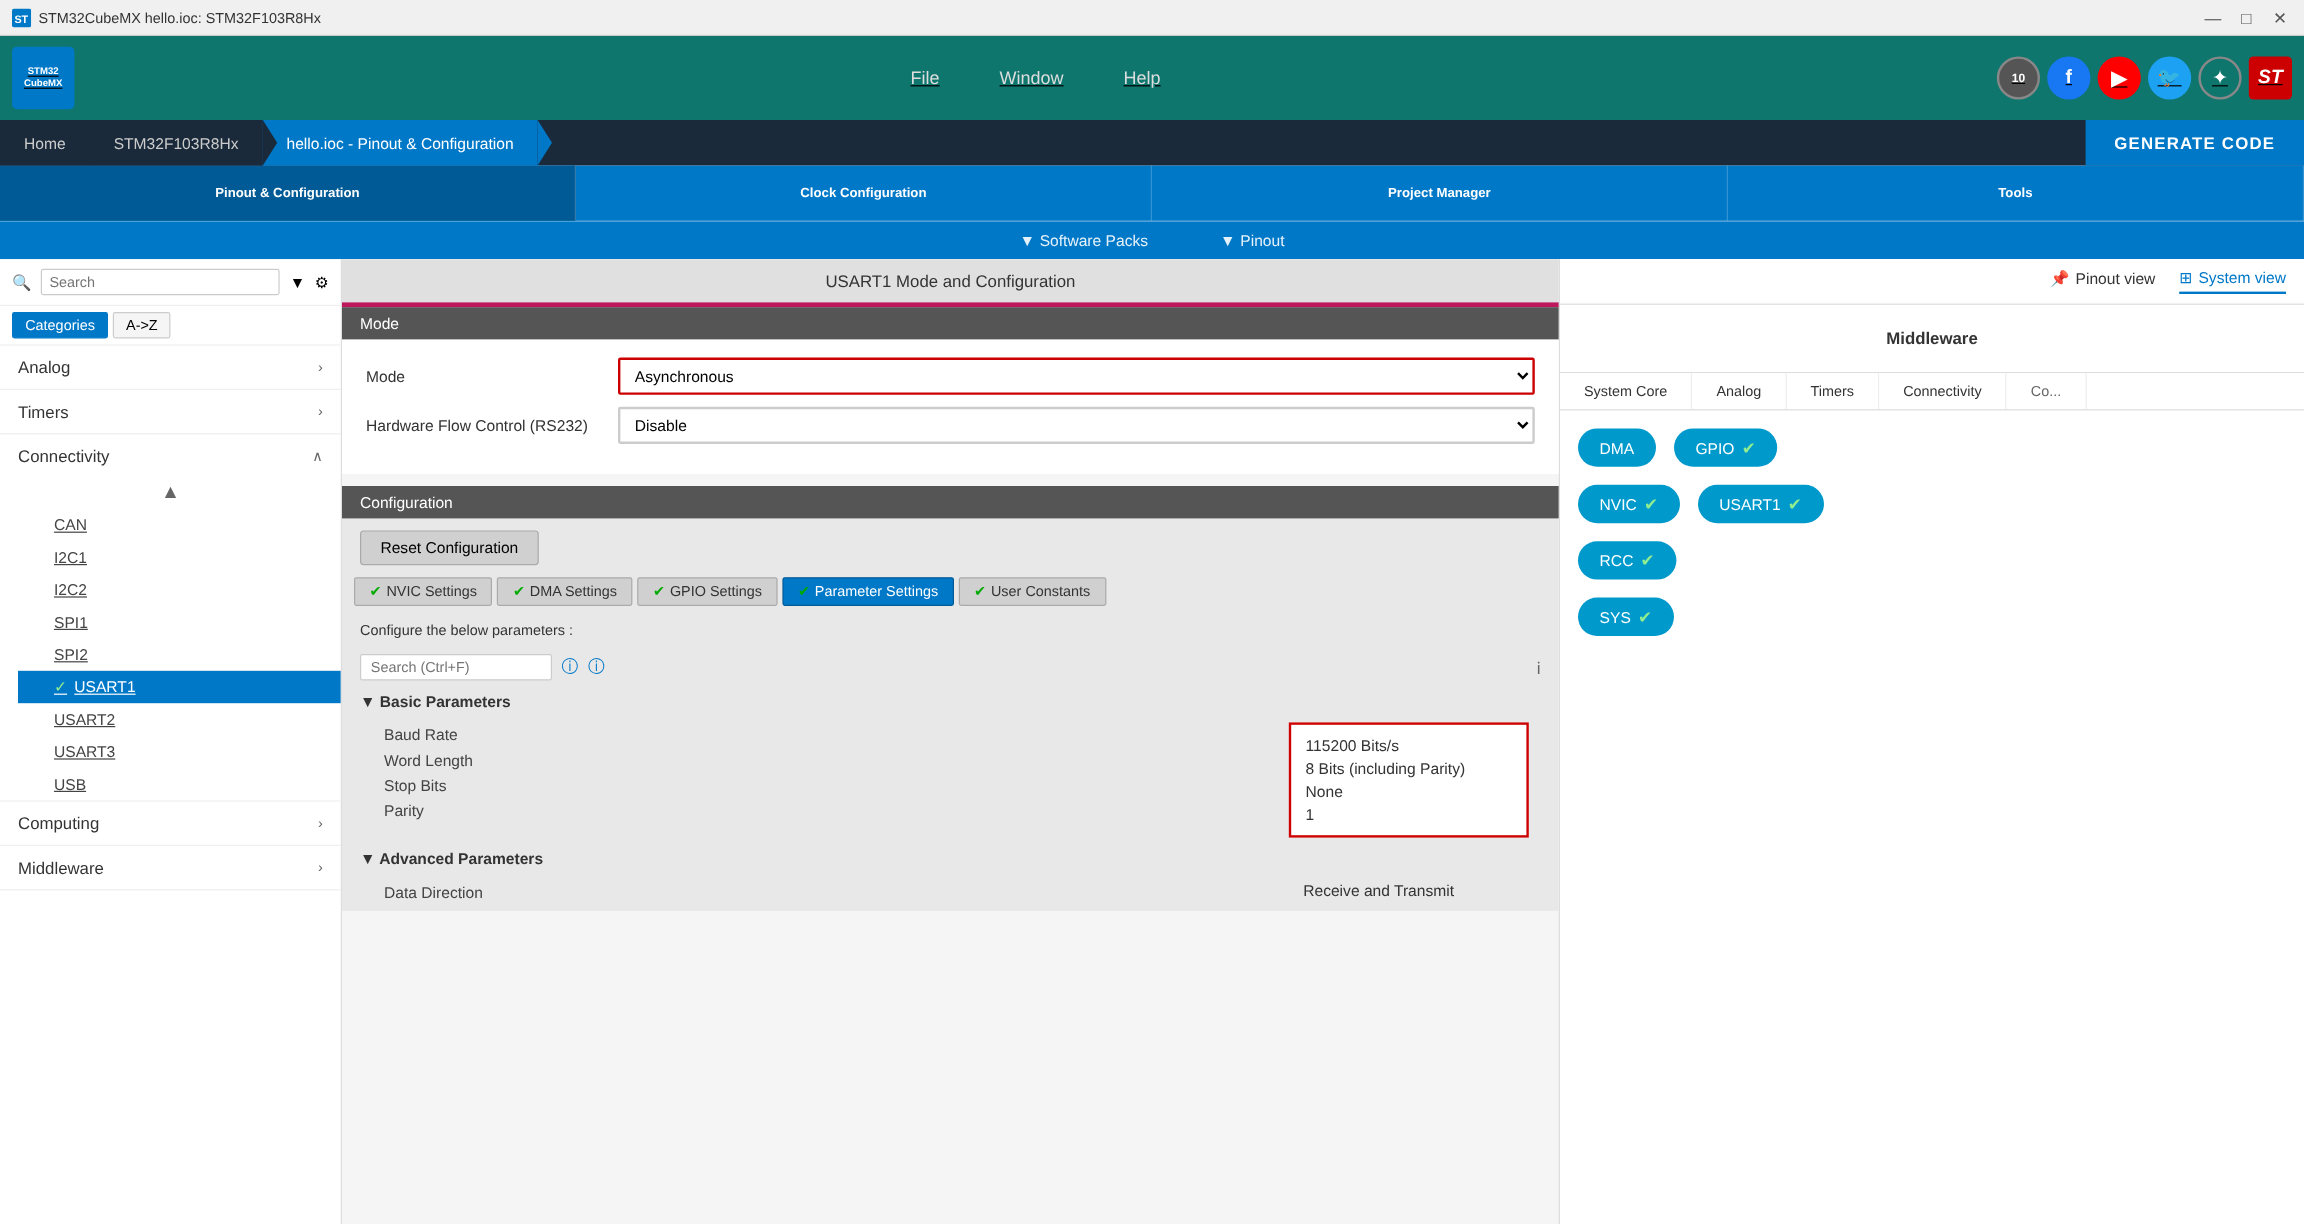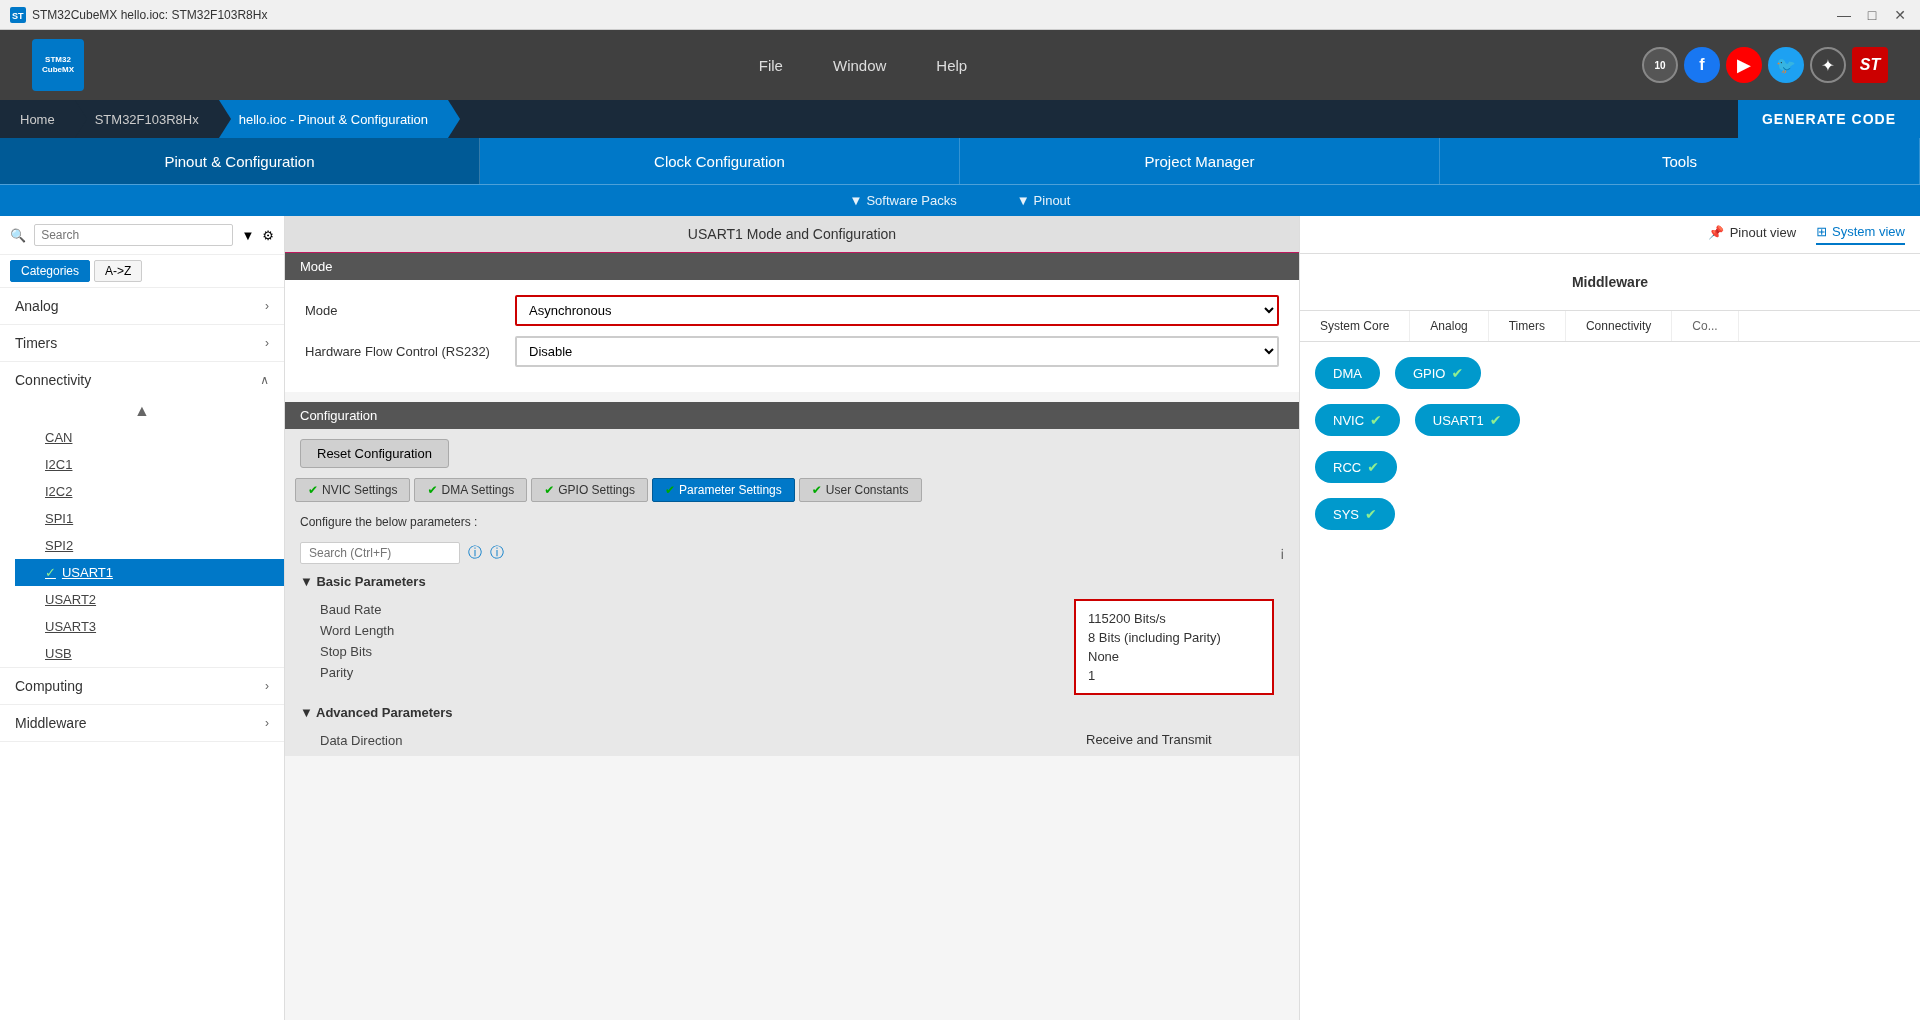--- a/index.html
+++ b/index.html
@@ -22,26 +22,27 @@
       gap: 8px;
     }
     .title-bar-btn {
       width: 20px; height: 20px;
       display: flex; align-items: center; justify-content: center;
       cursor: pointer; font-size: 14px; color: #555;
     }
 
     
     .top-nav {
-      background: #404040;
+      background: #0f766e;
       height: 70px;
       display: flex;
       align-items: center;
-      padding: 0 32px;
+      padding: 0 10px;
       gap: 40px;
+      text-decoration: underline;
     }
     .logo-area {
       display: flex;
       align-items: center;
       gap: 8px;
     }
     .logo-box {
       width: 52px; height: 52px;
       background: #0078c8;
       display: flex; flex-direction: column;
@@ -124,22 +125,22 @@
     
     .main-tabs {
       display: flex;
       background: #0078c8;
       height: 46px;
     }
     .main-tab {
       flex: 1;
       display: flex; align-items: center; justify-content: center;
       color: white;
-      font-size: 15px;
-      font-weight: 400;
+      font-size: 11px;
+      font-weight: 700;
       cursor: pointer;
       border-right: 1px solid rgba(255,255,255,0.2);
     }
     .main-tab.active {
       background: #005a96;
     }
 
     
     .sub-tabs {
       background: #0078c8;
@@ -237,21 +238,21 @@
       background: #f5f5f5;
       overflow-y: auto;
       border-right: 1px solid #ddd;
     }
     .panel-title {
       background: #e0e0e0;
       padding: 10px 15px;
       font-size: 14px;
       color: #333;
       text-align: center;
-      border-bottom: 1px solid #be185d;
+      border-bottom: 4px solid #be185d;
     }
     .section-header {
       background: #555;
       color: white;
       padding: 6px 15px;
       font-size: 13px;
     }
     .mode-section {
       background: white;
       padding: 15px 20px;

